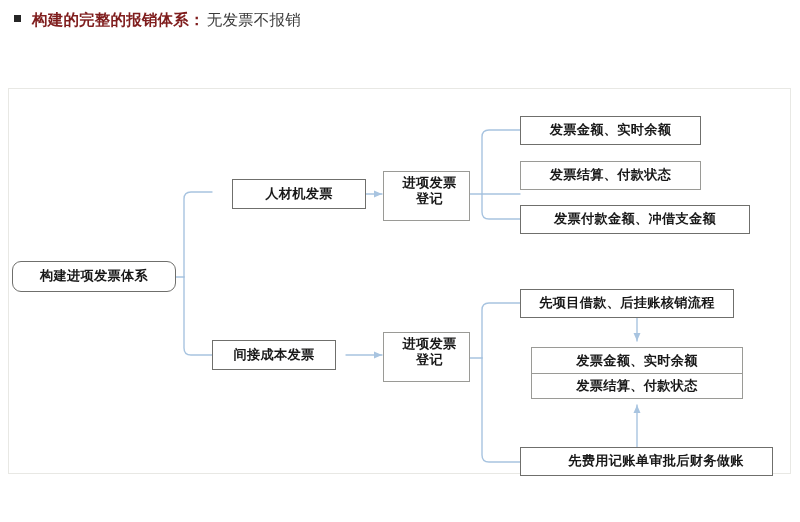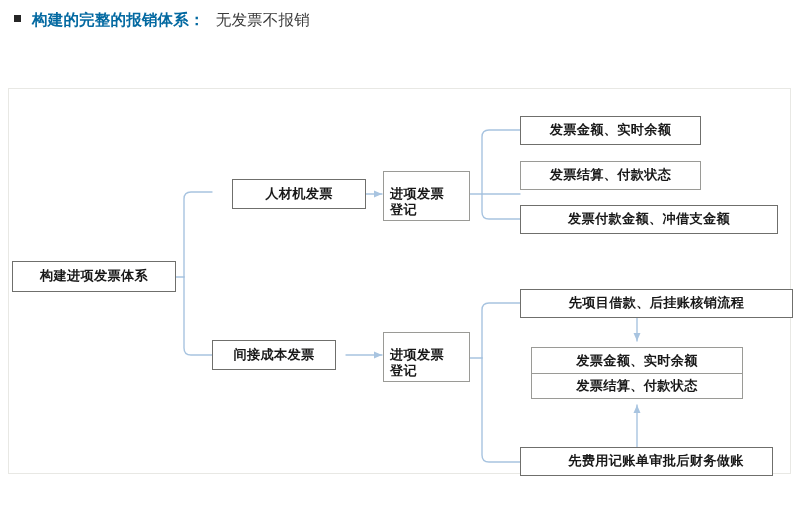--- a/index.html
+++ b/index.html
@@ -30,30 +30,30 @@
     background: #262626;
     margin-right: 11px;
     position: relative;
     top: -3px;
     flex: 0 0 auto;
   }
   #heading .htitle {
     font-family: "DejaVu Sans", "Liberation Sans", sans-serif;
     font-size: 15.5px;
     font-weight: bold;
-    color: #0369a1;
+    color: #7f1d1d;
     letter-spacing: .2px;
   }
   #heading .hsub {
     font-family: "DejaVu Sans", "Liberation Sans", sans-serif;
     font-size: 15.5px;
     font-weight: normal;
     color: #3b3b3b;
     letter-spacing: .2px;
-    margin-left: 11px;
+    margin-left: 2px;
   }
 
   
   #diagram-frame {
     position: absolute;
     left: 8px;
     top: 88px;
     width: 783px;
     height: 386px;
     border: 1px solid #e8e8e4;
@@ -84,22 +84,22 @@
     display: flex;
     align-items: center;
     justify-content: center;
     text-align: center;
     white-space: nowrap;
     letter-spacing: .3px;
   }
   .node.heavy { border-color: #6f6f6c; }
   .node.two-line {
     display: block;
-    padding: 14px 0 0 6px;
-    text-align: left;
+    padding: 3px 0 0 6px;
+    text-align: center;
     white-space: normal;
   }
   .node.two-line .ln { display: block; }
 
   .stack {
     position: absolute;
     box-sizing: border-box;
     border: 1px solid #9a9a96;
     background: #ffffff;
   }
@@ -151,53 +151,53 @@
 
     <path d="M470,358 H482"></path>
     <path d="M482,358 V310 Q482,303 489,303 H520"></path>
     <path d="M482,358 V455 Q482,462 489,462 H520"></path>
 
     <path d="M637,318 V341" marker-end="url(#arrow)"></path>
     <path d="M637,447 V405" marker-end="url(#arrow)"></path>
   </g>
 </svg>
 
-<div class="node heavy" style="left:12px; top:261px; width:164px; height:31px;">
+<div class="node heavy" style="left:12px; top:261px; width:164px; height:31px;border-radius:9px;">
   <span>构建进项发票体系</span>
 </div>
 
 <div class="node heavy" style="left:212px; top:179px; width:134px; height:30px;margin-left:20px;">
   <span>人材机发票</span>
 </div>
 
 <div class="node two-line" style="left:383px; top:171px; width:87px; height:50px;">
   <span class="ln">进项发票</span>
   <span class="ln">登记</span>
 </div>
 
 <div class="node heavy" style="left:520px; top:116px; width:181px; height:29px;">
   <span>发票金额、实时余额</span>
 </div>
 <div class="node" style="left:520px; top:161px; width:181px; height:29px;">
   <span>发票结算、付款状态</span>
 </div>
-<div class="node heavy" style="left:520px; top:205px; width:258px; height:29px;">
+<div class="node heavy" style="left:520px; top:205px; width:230px; height:29px;">
   <span>发票付款金额、冲借支金额</span>
 </div>
 
 <div class="node heavy" style="left:212px; top:340px; width:124px; height:30px;">
   <span>间接成本发票</span>
 </div>
 
 <div class="node two-line" style="left:383px; top:332px; width:87px; height:50px;">
   <span class="ln">进项发票</span>
   <span class="ln">登记</span>
 </div>
 
-<div class="node heavy" style="left:520px; top:289px; width:273px; height:29px;">
+<div class="node heavy" style="left:520px; top:289px; width:214px; height:29px;">
   <span>先项目借款、后挂账核销流程</span>
 </div>
 <div class="node heavy" style="left:520px; top:447px; width:253px; height:29px;padding-left:19px;">
   <span>先费用记账单审批后财务做账</span>
 </div>
 
 <div class="stack" style="left:531px; top:347px; width:212px; height:52px;">
   <div class="row">
     <span>发票金额、实时余额</span>
   </div>

